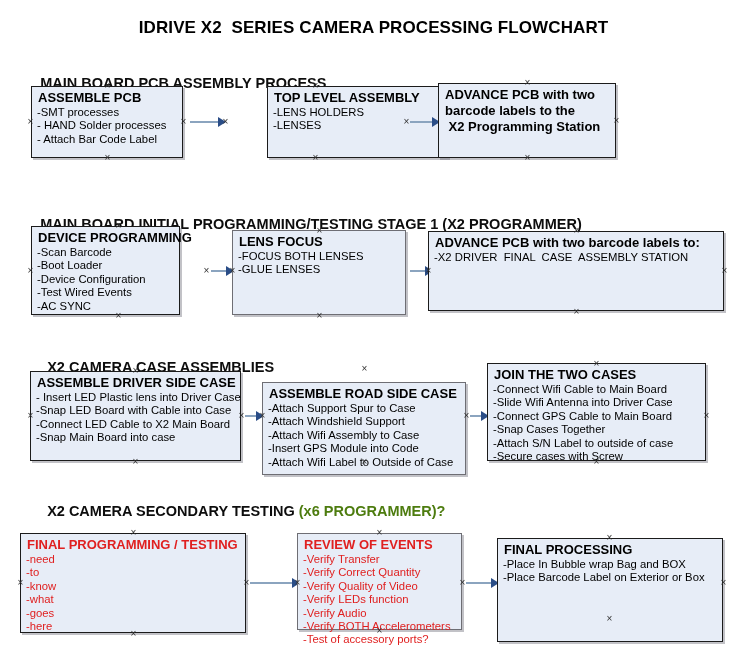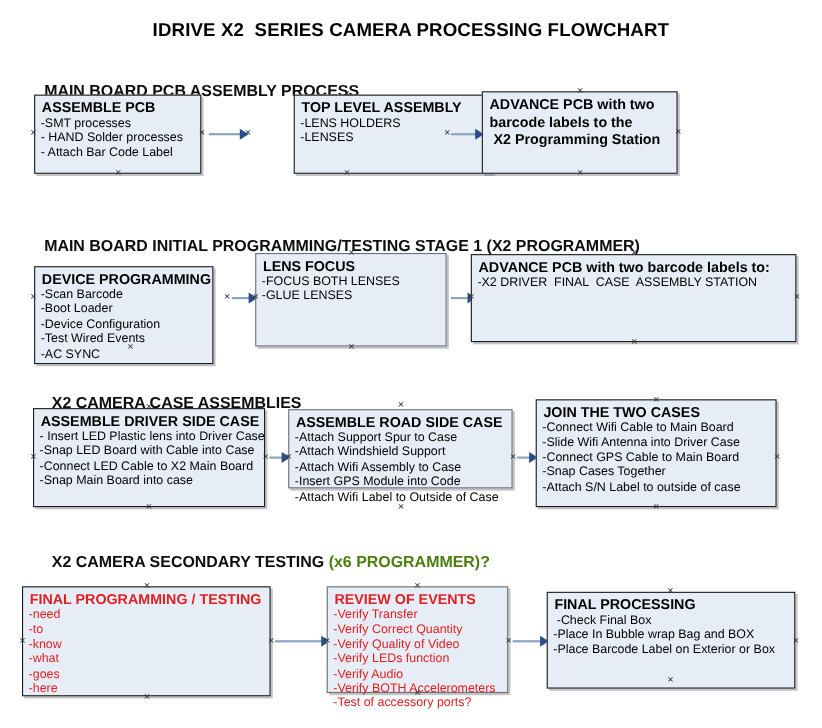--- a/index.html
+++ b/index.html
@@ -120,21 +120,21 @@
     <div class="bt"> X2 Programming Station</div>
   </div>
   <div class="hx" style="left:523px;top:78px;"></div>
   <div class="hx" style="left:523px;top:153px;"></div>
   <div class="hx" style="left:612px;top:116px;"></div>
 
   <div class="section-head" style="left:24px;top:200px;">
     <span>MAIN BOARD INITIAL PROGRAMMING/TESTING STAGE 1 (X2 PROGRAMMER)</span>
   </div>
 
-  <div class="box" style="left:31px;top:226px;width:163px;height:89px;margin-top:16px;">
+  <div class="box" style="left:31px;top:226px;width:149px;height:89px;">
     <div class="bt">DEVICE PROGRAMMING</div>
     <div class="li">-Scan Barcode</div>
     <div class="li">-Boot Loader</div>
     <div class="li">-Device Configuration</div>
     <div class="li">-Test Wired Events</div>
     <div class="li">-AC SYNC</div>
   </div>
   <div class="hx" style="left:114px;top:221px;"></div>
   <div class="hx" style="left:114px;top:311px;"></div>
   <div class="hx" style="left:26px;top:266px;"></div>
@@ -176,21 +176,21 @@
     <div class="li">-Snap Main Board into case</div>
   </div>
   <div class="hx" style="left:131px;top:366px;"></div>
   <div class="hx" style="left:131px;top:457px;"></div>
   <div class="hx" style="left:26px;top:411px;"></div>
   <div class="hx" style="left:237px;top:411px;"></div>
 
   <div class="conn" style="left:245px;top:415px;width:14px;"></div>
   <div class="arrowhead" style="left:256px;top:411px;"></div>
 
-  <div class="box gray-edge" style="left:262px;top:372px;width:204px;height:72px;">
+  <div class="box gray-edge" style="left:262px;top:382px;width:204px;height:93px;">
     <div class="bt">ASSEMBLE ROAD SIDE CASE</div>
     <div class="li">-Attach Support Spur to Case</div>
     <div class="li">-Attach Windshield Support</div>
     <div class="li">-Attach Wifi Assembly to Case</div>
     <div class="li">-Insert GPS Module into Code</div>
     <div class="li">-Attach Wifi Label to Outside of Case</div>
   </div>
   <div class="hx" style="left:360px;top:364px;"></div>
   <div class="hx" style="left:360px;top:457px;"></div>
   <div class="hx" style="left:258px;top:411px;"></div>
@@ -199,20 +199,21 @@
   <div class="conn" style="left:470px;top:415px;width:14px;"></div>
   <div class="arrowhead" style="left:481px;top:411px;"></div>
 
   <div class="box" style="left:487px;top:363px;width:219px;height:98px;">
     <div class="bt">JOIN THE TWO CASES</div>
     <div class="li">-Connect Wifi Cable to Main Board</div>
     <div class="li">-Slide Wifi Antenna into Driver Case</div>
     <div class="li">-Connect GPS Cable to Main Board</div>
     <div class="li">-Snap Cases Together</div>
     <div class="li">-Attach S/N Label to outside of case</div>
+    <div class="li">-Secure cases with Screw</div>
   </div>
   <div class="hx" style="left:592px;top:359px;"></div>
   <div class="hx" style="left:592px;top:457px;"></div>
   <div class="hx" style="left:702px;top:411px;"></div>
 
   <div class="section-head" style="left:31px;top:487px;">
     <span>X2 CAMERA SECONDARY TESTING </span><span class="accent">(x6 PROGRAMMER)?</span>
   </div>
 
   <div class="box red" style="left:20px;top:533px;width:226px;height:100px;">
@@ -243,23 +244,22 @@
     <div class="li overflow">-Test of accessory ports?</div>
   </div>
   <div class="hx" style="left:375px;top:528px;"></div>
   <div class="hx" style="left:375px;top:626px;"></div>
   <div class="hx" style="left:293px;top:578px;"></div>
   <div class="hx" style="left:458px;top:578px;"></div>
 
   <div class="conn" style="left:466px;top:582px;width:28px;"></div>
   <div class="arrowhead" style="left:491px;top:578px;"></div>
 
-  <div class="box" style="left:497px;top:538px;width:226px;height:88px;">
+  <div class="box" style="left:497px;top:538px;width:226px;height:104px;">
     <div class="bt">FINAL PROCESSING</div>
-    <div class="li"> -Check Final Box</div>
     <div class="li">-Place In Bubble wrap Bag and BOX</div>
     <div class="li">-Place Barcode Label on Exterior or Box</div>
   </div>
   <div class="hx" style="left:605px;top:533px;"></div>
   <div class="hx" style="left:605px;top:614px;"></div>
   <div class="hx" style="left:719px;top:578px;"></div>
 
 </div>
 
 </body></html>

